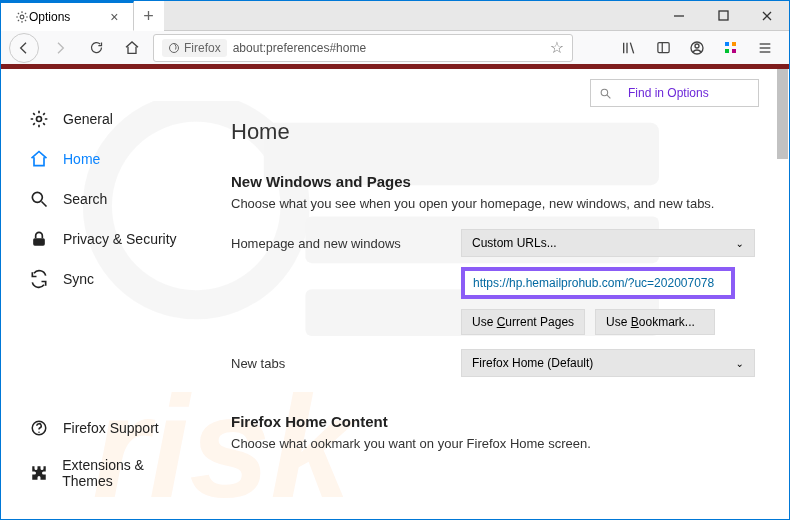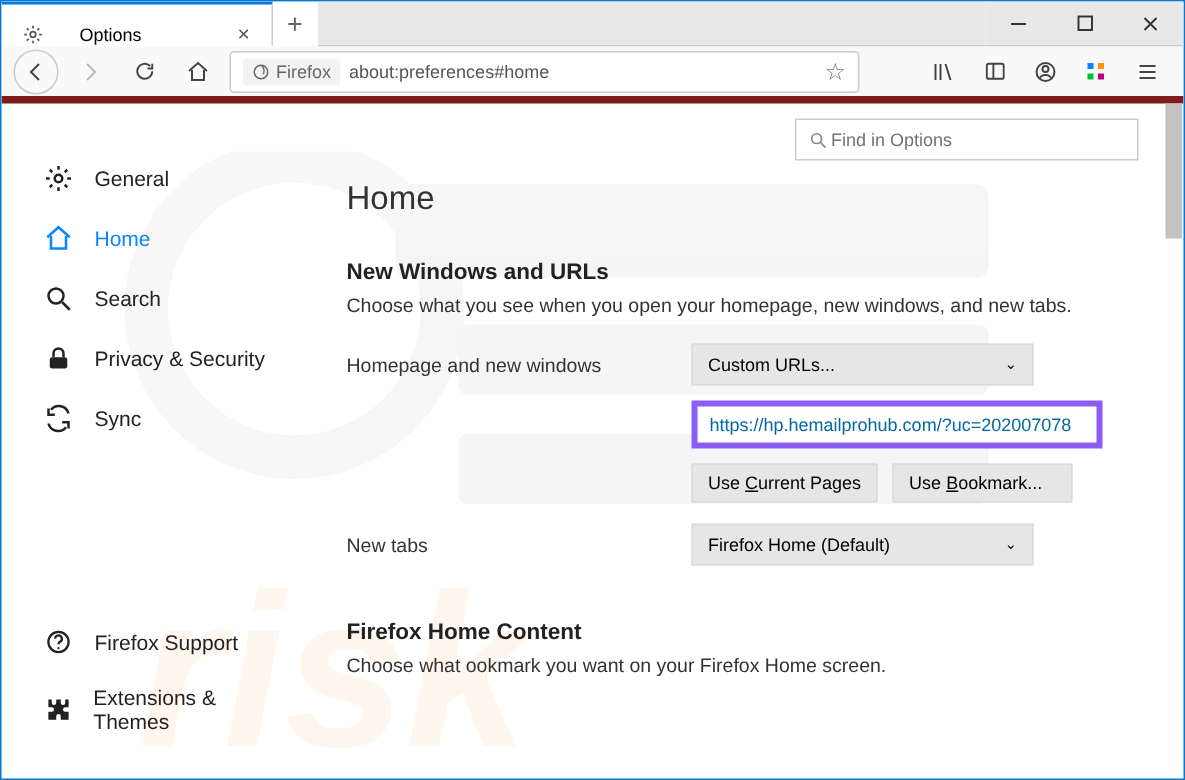--- a/index.html
+++ b/index.html
@@ -4,21 +4,21 @@
 <style>
 * { margin: 0; padding: 0; box-sizing: border-box; font-family: "Segoe UI", Arial, sans-serif; }
 body { width: 790px; height: 520px; background: #fff; overflow: hidden; position: relative; border: 1px solid #0078d7; }
 
 
 .watermark { position: absolute; top: 100px; left: 60px; right: 0; bottom: 0; pointer-events: none; z-index: 0; opacity: 0.08; }
 .watermark svg { width: 100%; height: 100%; }
 
 
 .titlebar { height: 30px; background: #fff; display: flex; align-items: stretch; position: relative; z-index: 2; }
-.tab { display: flex; align-items: flex-end; padding: 0 14px; font-size: 12px; border-right: 1px solid #ccc; border-bottom: 1px solid transparent; gap: 24px; position: relative; border-top: 2px solid transparent; }
+.tab { display: flex; align-items: center; padding: 0 14px; font-size: 12px; border-right: 1px solid #ccc; border-bottom: 1px solid transparent; gap: 0; position: relative; border-top: 2px solid transparent; }
 .tab.active { border-top: 2px solid #0078d7; }
 .tab .tabclose { font-size: 14px; color: #555; margin-left: 40px; }
 .newtab { width: 30px; display: flex; align-items: center; justify-content: center; font-size: 18px; color: #666; }
 .titlespace { flex: 1; background: #e8e8e8; border-bottom: 1px solid #ccc; }
 .winbtns { display: flex; background: #e8e8e8; border-bottom: 1px solid #ccc; }
 .winbtn { width: 44px; display: flex; align-items: center; justify-content: center; color: #333; }
 
 
 .toolbar { height: 38px; background: #f9f9fa; display: flex; align-items: center; padding: 0 8px; gap: 6px; border-bottom: 5px solid #7f1d1d; position: relative; z-index: 2; }
 .navbtn { width: 30px; height: 30px; display: flex; align-items: center; justify-content: center; color: #444; border-radius: 3px; }
@@ -33,31 +33,31 @@
 
 
 .content { display: flex; height: calc(520px - 68px - 2px); position: relative; z-index: 1; }
 .sidebar { width: 220px; padding: 30px 0 0 0; display: flex; flex-direction: column; }
 .side-item { display: flex; align-items: center; gap: 14px; padding: 10px 28px; font-size: 14px; color: #222; }
 .side-item.active { color: #0a84ff; }
 .side-item .icon { width: 20px; display: flex; justify-content: center; }
 .side-bottom { margin-top: auto; padding-bottom: 20px; }
 
 .main { flex: 1; padding: 20px 30px 0 10px; overflow: hidden; position: relative; }
-.searchbox { position: absolute; right: 30px; top: 10px; width: 229px; height: 28px; border: 1px solid #ccc; background: #fff; display: flex; align-items: center; padding: 0 8px; gap: 2px; font-size: 12px; color: #737373; }
+.searchbox { position: absolute; right: 30px; top: 10px; width: 169px; height: 28px; border: 1px solid #ccc; background: #fff; display: flex; align-items: center; padding: 0 8px; gap: 16px; font-size: 12px; color: #6d28d9; }
 .main h1 { font-size: 22px; font-weight: 300; color: #333; margin: 30px 0 6px 0; }
 .restore { position: absolute; right: 30px; top: 56px; background: #e6e6e6; border: 1px solid #d8d8d8; padding: 4px 10px; font-size: 12px; }
 .underline { text-decoration: underline; }
 
 .main h2 { font-size: 15px; font-weight: 600; margin: 28px 0 6px 0; color: #222; }
 .desc { font-size: 13px; color: #333; margin-bottom: 18px; }
 .row { display: flex; align-items: center; margin-bottom: 10px; }
 .rowlabel { width: 230px; font-size: 13px; color: #333; }
 .rowcontrol { flex: 1; }
-.select { background: #e6e6e6; border: 1px solid #dadada; padding: 6px 10px; font-size: 12px; display: flex; align-items: center; justify-content: space-between; width: 228px; }
+.select { background: #e6e6e6; border: 1px solid #dadada; padding: 6px 10px; font-size: 12px; display: flex; align-items: center; justify-content: space-between; width: 294px; }
 .select .chev { font-size: 10px; }
 .textinput { width: 274px; border: 4px solid #8b5cf6; background: #fff; padding: 5px 8px; font-size: 12px; color: #0369a1; display: block; }
 .btnrow { display: flex; gap: 10px; margin-left: 230px; margin-top: 8px; }
 .btn { background: #e6e6e6; border: 1px solid #dadada; padding: 5px 10px; font-size: 12px; min-width: 120px; text-align: left; }
 
 .scroll-ind { position: absolute; right: 1px; top: 68px; width: 11px; height: 90px; background: #c2c2c2; z-index: 3; }
 
 svg { display: block; }
 </style>
 </head>
@@ -248,21 +248,21 @@
     <div class="searchbox">
       <svg width="13" height="13" viewBox="0 0 24 24">
           <circle cx="10" cy="10" r="6" fill="none" stroke="#888" stroke-width="2"></circle>
           <line x1="15" y1="15" x2="21" y2="21" stroke="#888" stroke-width="2"></line>
         </svg>
       <span>Find in Options</span>
     </div>
 
     <h1>Home</h1>
 
-    <h2>New Windows and URLs</h2>
+    <h2>New Windows and Pages</h2>
     <div class="desc">Choose what you see when you open your homepage, new windows, and new tabs.</div>
 
     <div class="row">
       <div class="rowlabel">Homepage and new windows</div>
       <div class="rowcontrol">
         <div class="select">
           <span>Custom URLs...</span>
           <span class="chev">⌄</span>
         </div>
       </div>

